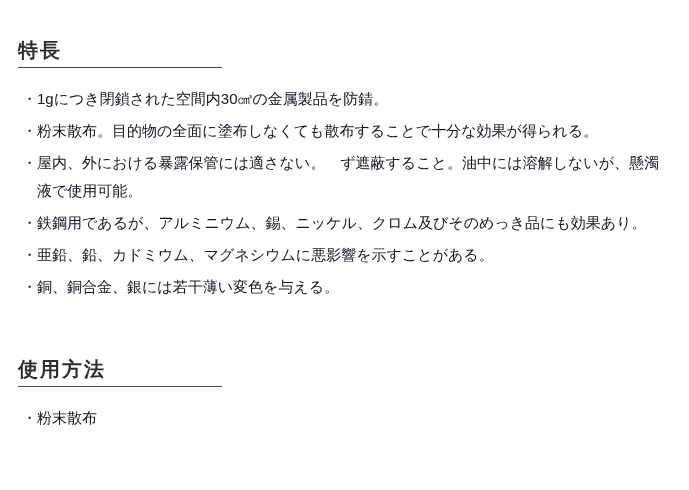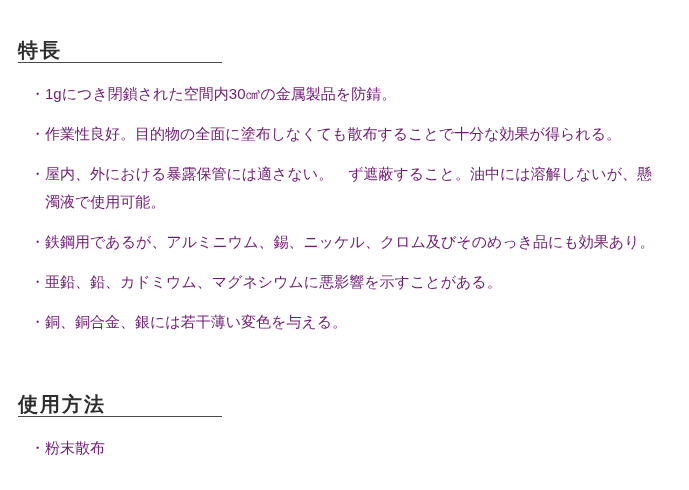--- a/index.html
+++ b/index.html
@@ -16,58 +16,59 @@
       color: #3a3a3a;
     }
     .page {
       width: 689px;
       height: 490px;
       padding: 38px 18px 0 18px;
     }
     .heading-block {
       width: 204px;
       border-bottom: 1px solid #4a4a4a;
+      padding-bottom: 5px;
     }
     .sec-heading {
       margin: 0;
       font-size: 20px;
       line-height: 24px;
       font-weight: bold;
       letter-spacing: 2px;
       color: #2e2e2e;
     }
     .item-list {
       margin-top: 17px;
     }
     .item {
-      margin: 12px;
+      margin: 4px;
       font-size: 15px;
       line-height: 28px;
-      color: #701a75;
+      color: #0f172a;
       
       padding-left: 15px;
       text-indent: -15px;
       max-width: 653px;
     }
     .section-usage {
       margin-top: 56px;
     }
   </style>
 </head>
 <body>
 
 <div class="page">
 
   <section class="section-features">
     <div class="heading-block">
       <h2 class="sec-heading">特長</h2>
     </div>
     <div class="item-list">
       <p class="item">・1gにつき閉鎖された空間内30㎤の金属製品を防錆。</p>
-      <p class="item">・作業性良好。目的物の全面に塗布しなくても散布することで十分な効果が得られる。</p>
+      <p class="item">・粉末散布。目的物の全面に塗布しなくても散布することで十分な効果が得られる。</p>
       <p class="item">・屋内、外における暴露保管には適さない。　ず遮蔽すること。油中には溶解しないが、懸濁液で使用可能。</p>
       <p class="item">・鉄鋼用であるが、アルミニウム、錫、ニッケル、クロム及びそのめっき品にも効果あり。</p>
       <p class="item">・亜鉛、鉛、カドミウム、マグネシウムに悪影響を示すことがある。</p>
       <p class="item">・銅、銅合金、銀には若干薄い変色を与える。</p>
     </div>
   </section>
 
   <section class="section-usage">
     <div class="heading-block">
       <h2 class="sec-heading">使用方法</h2>

